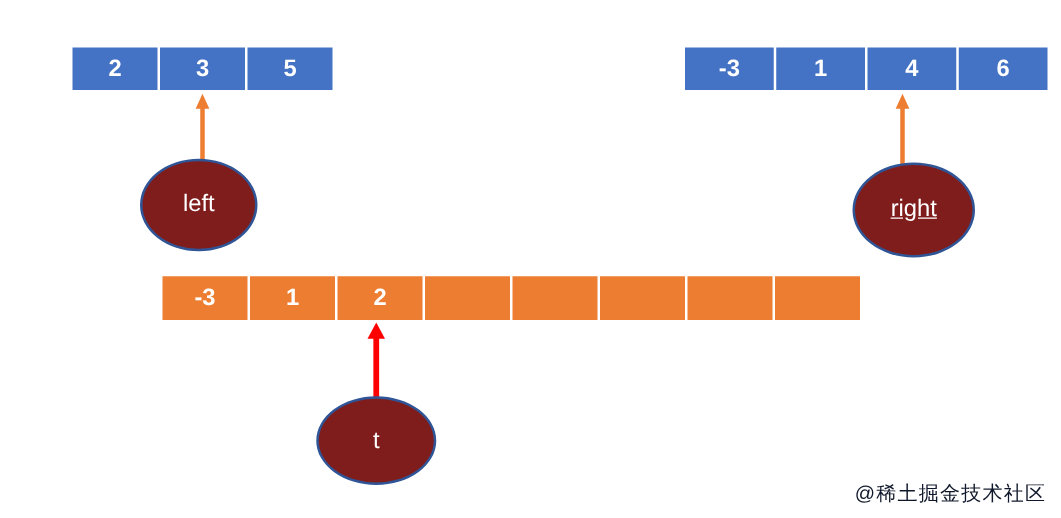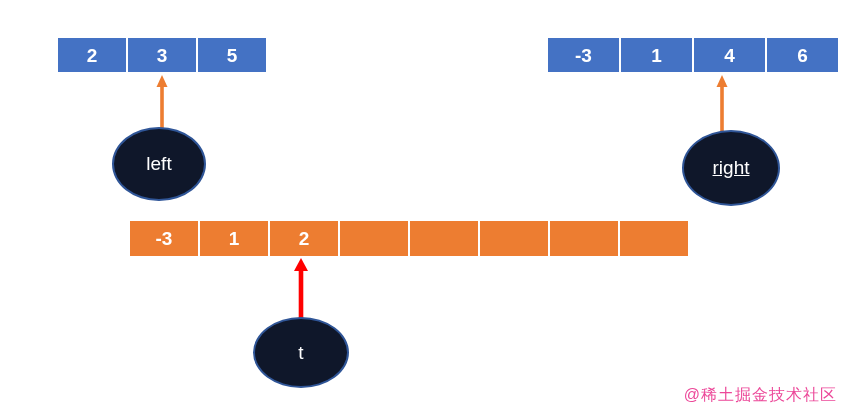--- a/index.html
+++ b/index.html
@@ -40,37 +40,37 @@
     background: #4472C4;
   }
   .orange-cell {
     width: 68px;
     height: 35px;
     background: #ED7D31;
   }
   .ellipse {
     position: absolute;
     border-radius: 50%;
-    background: #0f172a;
+    background: #7f1d1d;
     border: 2px solid #2F5597;
     box-sizing: border-box;
     display: flex;
     align-items: center;
     justify-content: center;
     color: #ffffff;
     font-size: 19px;
   }
   .arrow {
     position: absolute;
   }
   .watermark {
     position: absolute;
     right: 12px;
     bottom: 8px;
-    color: #ec4899;
+    color: #0f172a;
     font-size: 16px;
     letter-spacing: 1px;
   }
 </style>
 </head>
 <body>
 
 <div class="canvas">
 
   <div class="array" style="left:58px; top:38px;">

